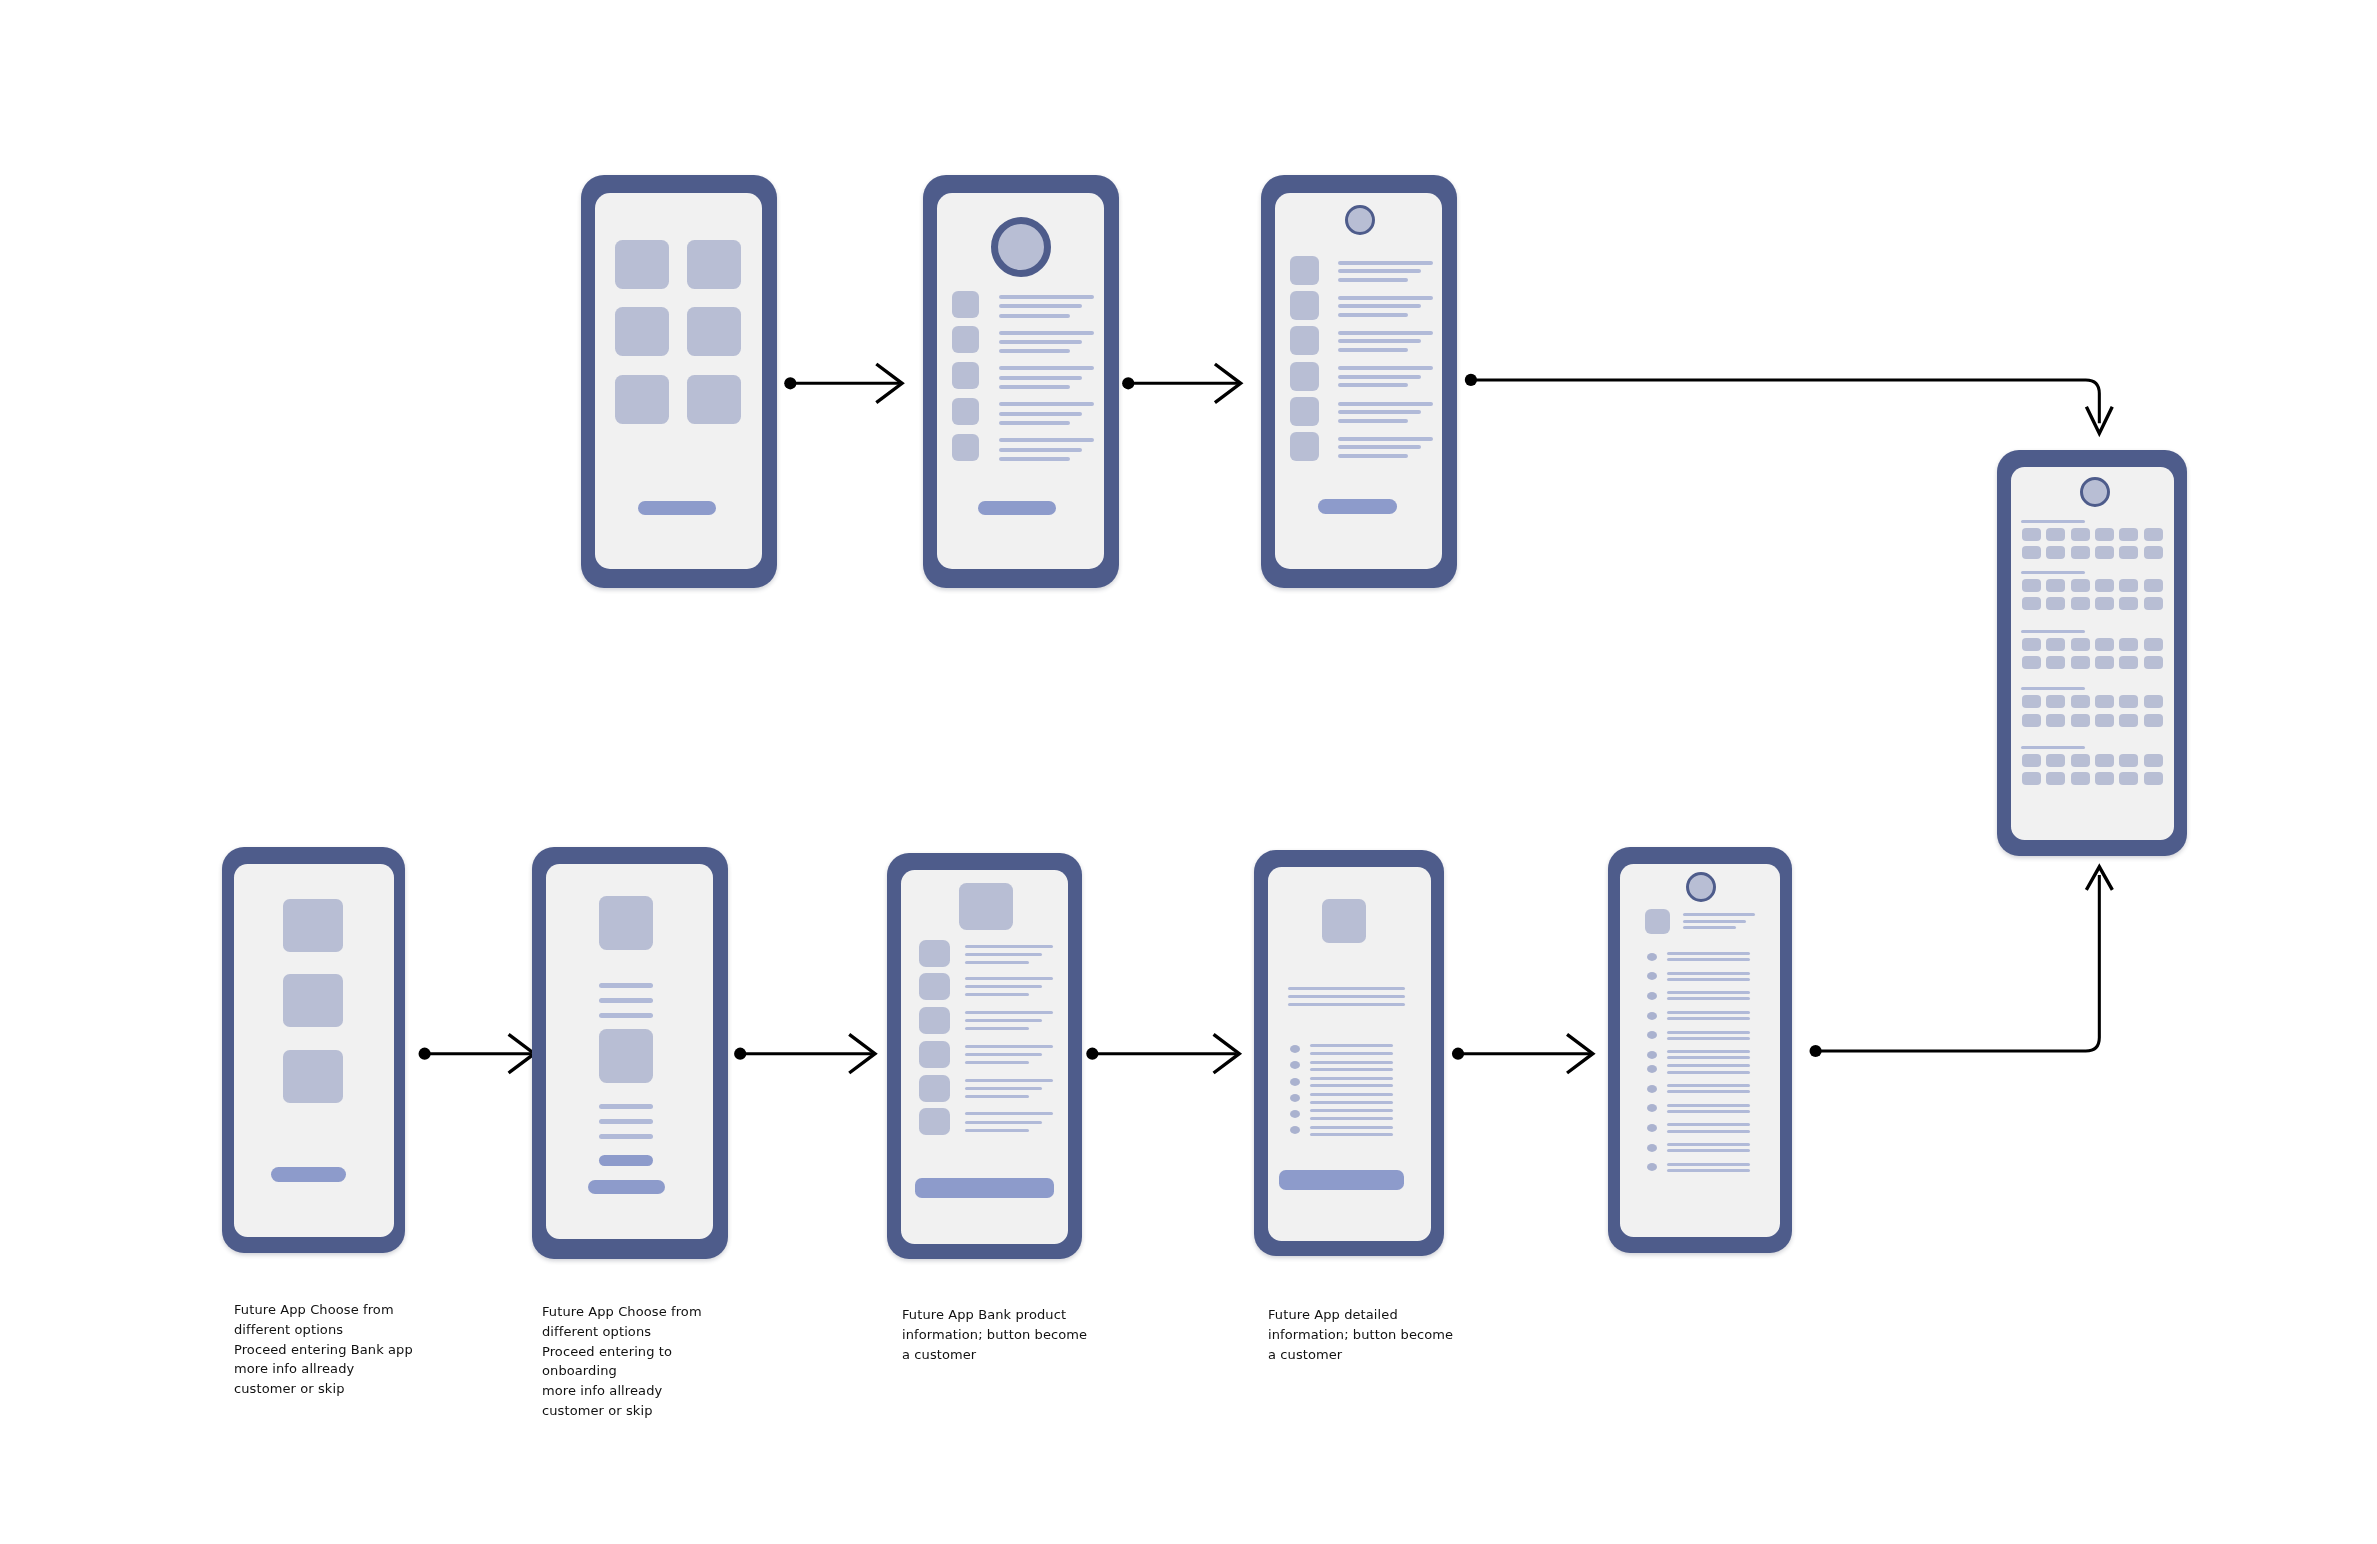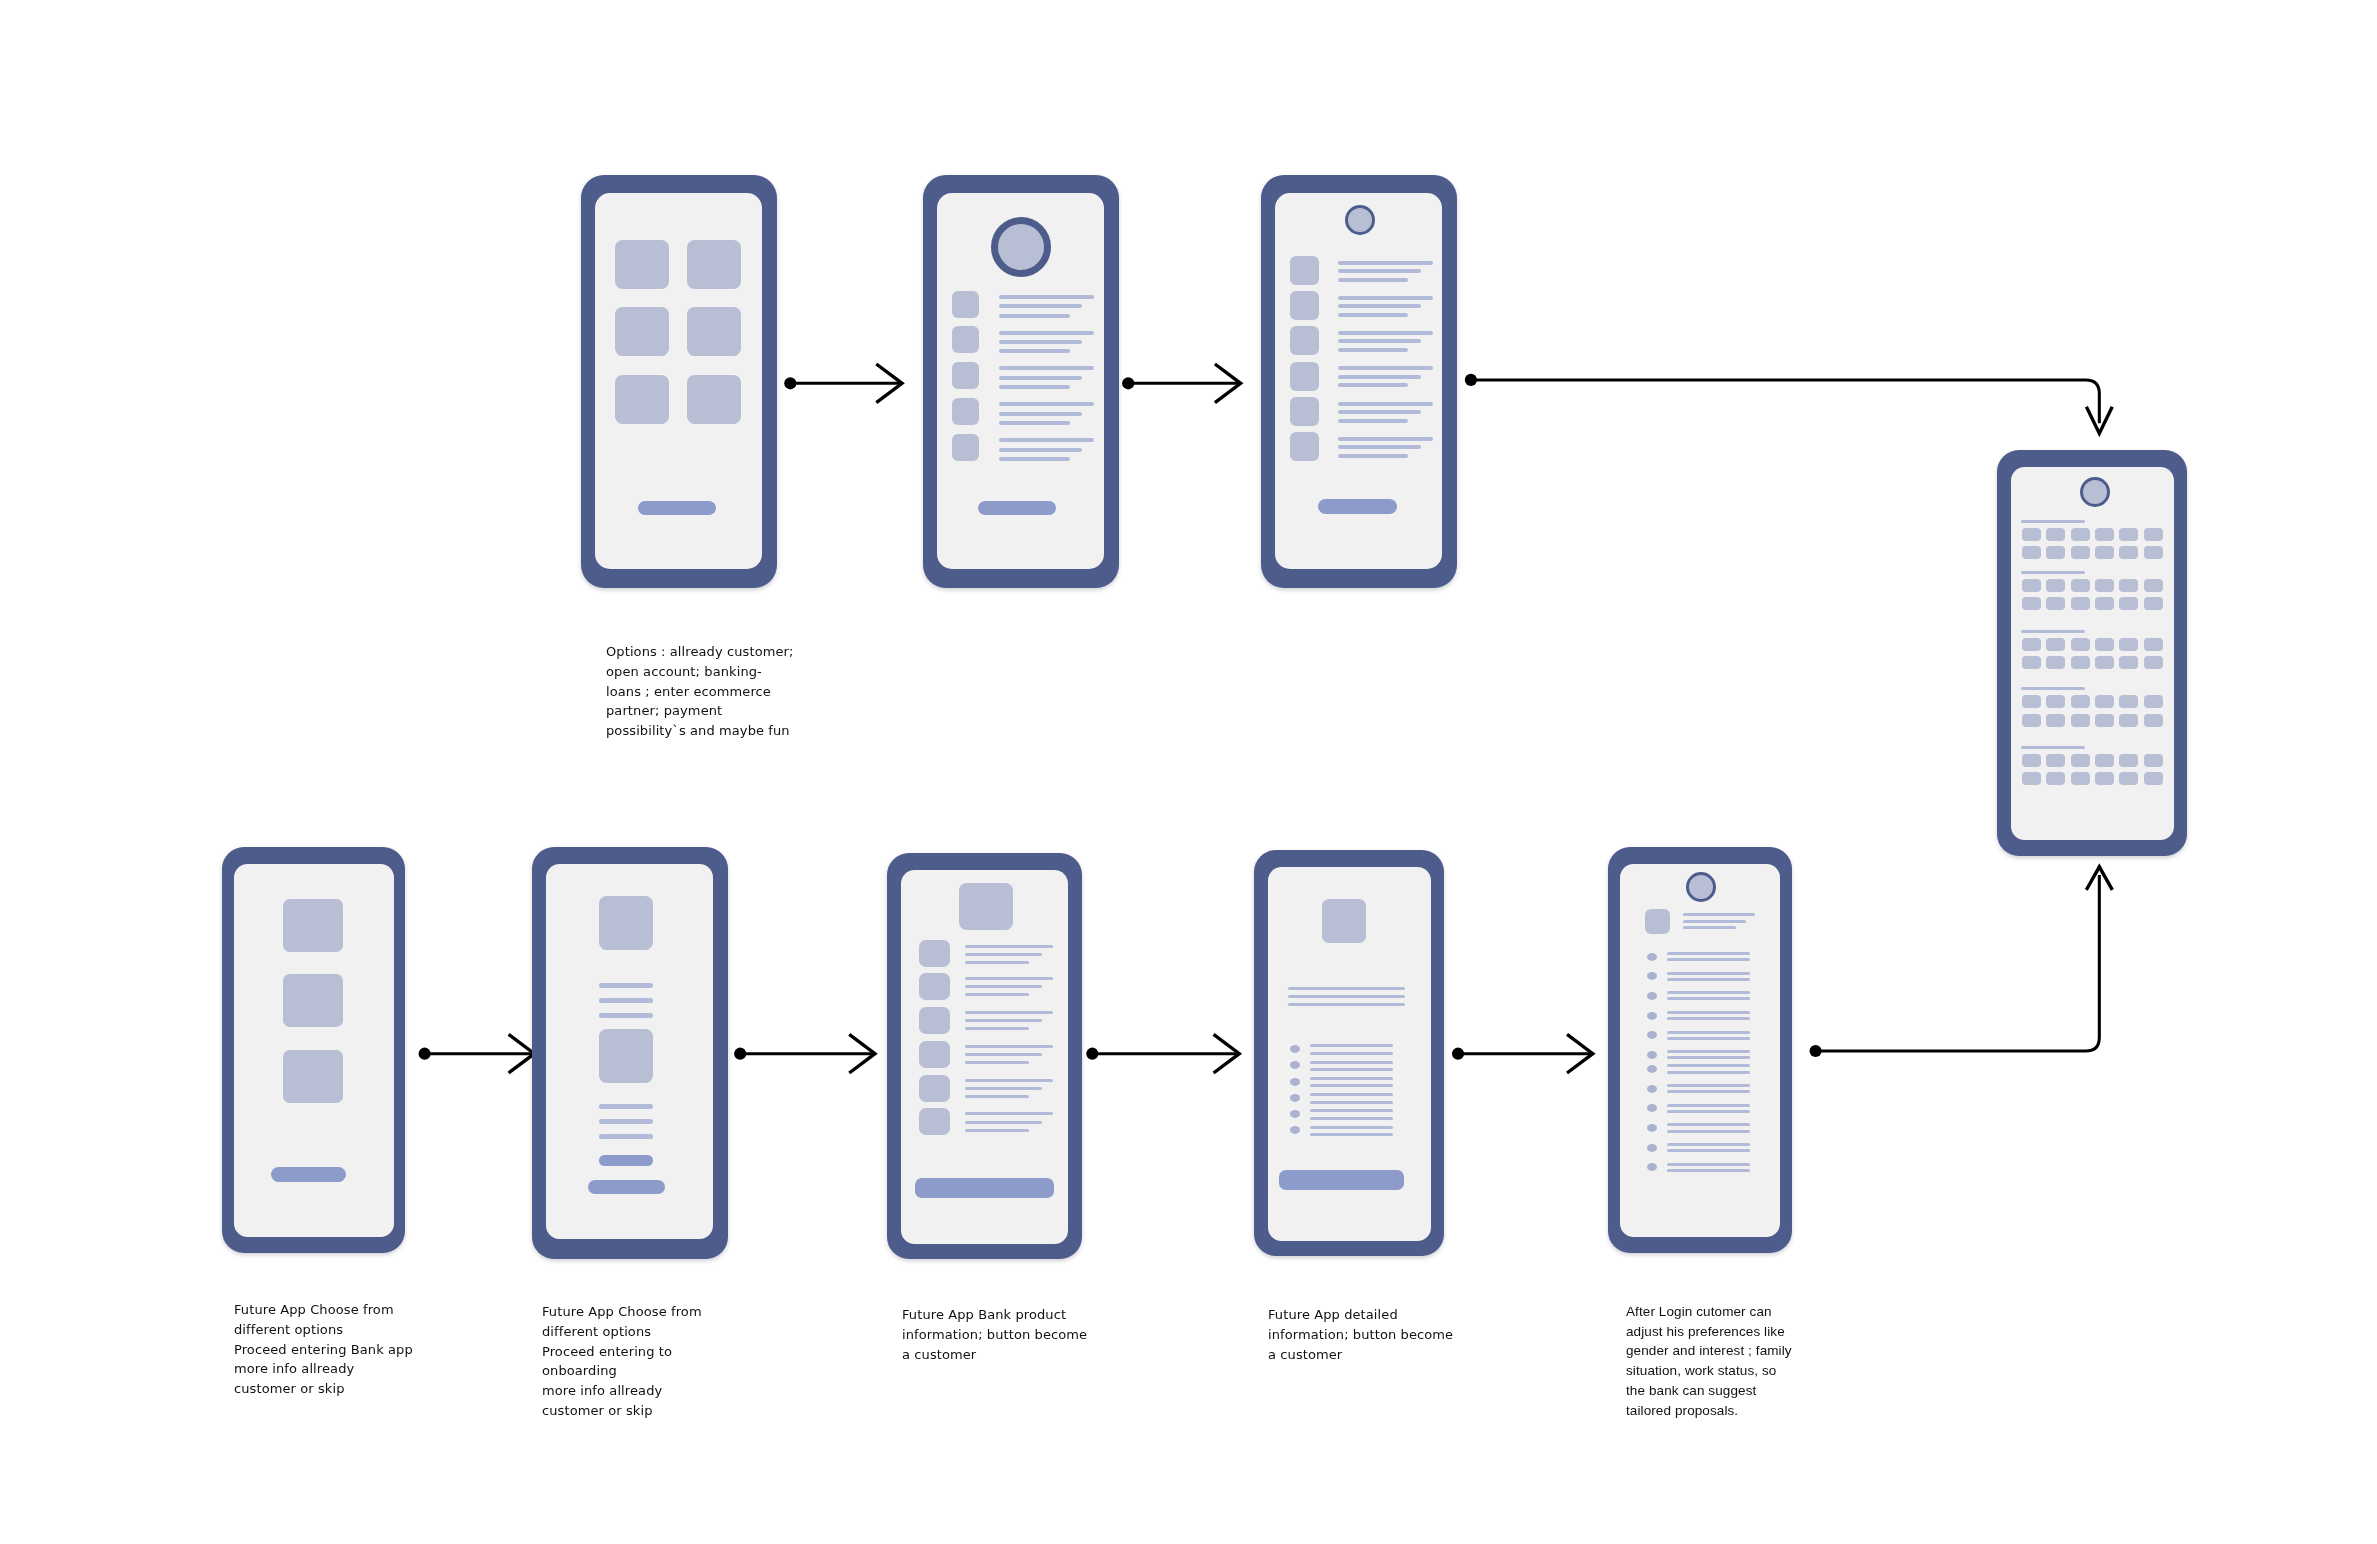--- a/index.html
+++ b/index.html
@@ -139,25 +139,20 @@
     <div class="screen" style="left:14.2px; top:18.3px; width:167px; height:376px; border-radius:15px;">
       <div class="tile" style="left:19.6px;  top:47px;  width:54px; height:49px; border-radius:7.5px;"></div>
       <div class="tile" style="left:92px; top:47px;  width:54px; height:49px; border-radius:7.5px;"></div>
       <div class="tile" style="left:19.6px;  top:114px; width:54px; height:49px; border-radius:7.5px;"></div>
       <div class="tile" style="left:92px; top:114px; width:54px; height:49px; border-radius:7.5px;"></div>
       <div class="tile" style="left:19.6px;  top:182px; width:54px; height:49px; border-radius:7.5px;"></div>
       <div class="tile" style="left:92px; top:182px; width:54px; height:49px; border-radius:7.5px;"></div>
       <div class="btn" style="left:43px; top:308px; width:78px; height:13.5px;"></div>
     </div>
   </div>
-  <div class="caption alt" style="left:606px; top:642px; width:196px;">Options : allready customer;
-open account; banking-
-loans ; enter ecommerce
-partner; payment
-possibility`s and maybe fun</div>
 
   <div class="phone" style="left:923px; top:175px; width:196px; height:413px; border-radius:23px;">
     <div class="screen" style="left:14.2px; top:18.3px; width:167px; height:376px; border-radius:15px;">
       <div class="avatar-ring" style="left:54px; top:24px; width:60px; height:60px; border-width:7.5px;"></div>
 
       <div class="thumb" style="left:15px; top:98px; width:27px; height:27px; border-radius:6.1px;"></div>
       <div class="line" style="left:62px; top:102px; width:95px; height:3.4px;"></div>
       <div class="line" style="left:62px; top:111px; width:83px; height:3.4px;"></div>
       <div class="line" style="left:62px; top:121px; width:71px; height:3.4px;"></div>
 
@@ -467,21 +462,15 @@
 
       <div class="bullet" style="left:27px; top:280px; width:10.2px; height:8.1px;"></div>
       <div class="line" style="left:47px; top:279px; width:83px; height:2.7px;"></div>
       <div class="line" style="left:47px; top:285px; width:83px; height:2.7px;"></div>
 
       <div class="bullet" style="left:27px; top:299px; width:10.2px; height:8.1px;"></div>
       <div class="line" style="left:47px; top:299px; width:83px; height:2.7px;"></div>
       <div class="line" style="left:47px; top:305px; width:83px; height:2.7px;"></div>
     </div>
   </div>
-  <div class="caption" style="left:1626px; top:1302px; width:196px;">After Login cutomer can
-adjust his preferences like
-gender and interest ; family
-situation, work  status,  so
-the bank can suggest
-tailored proposals.</div>
 
 </div>
 
 
 </body></html>

